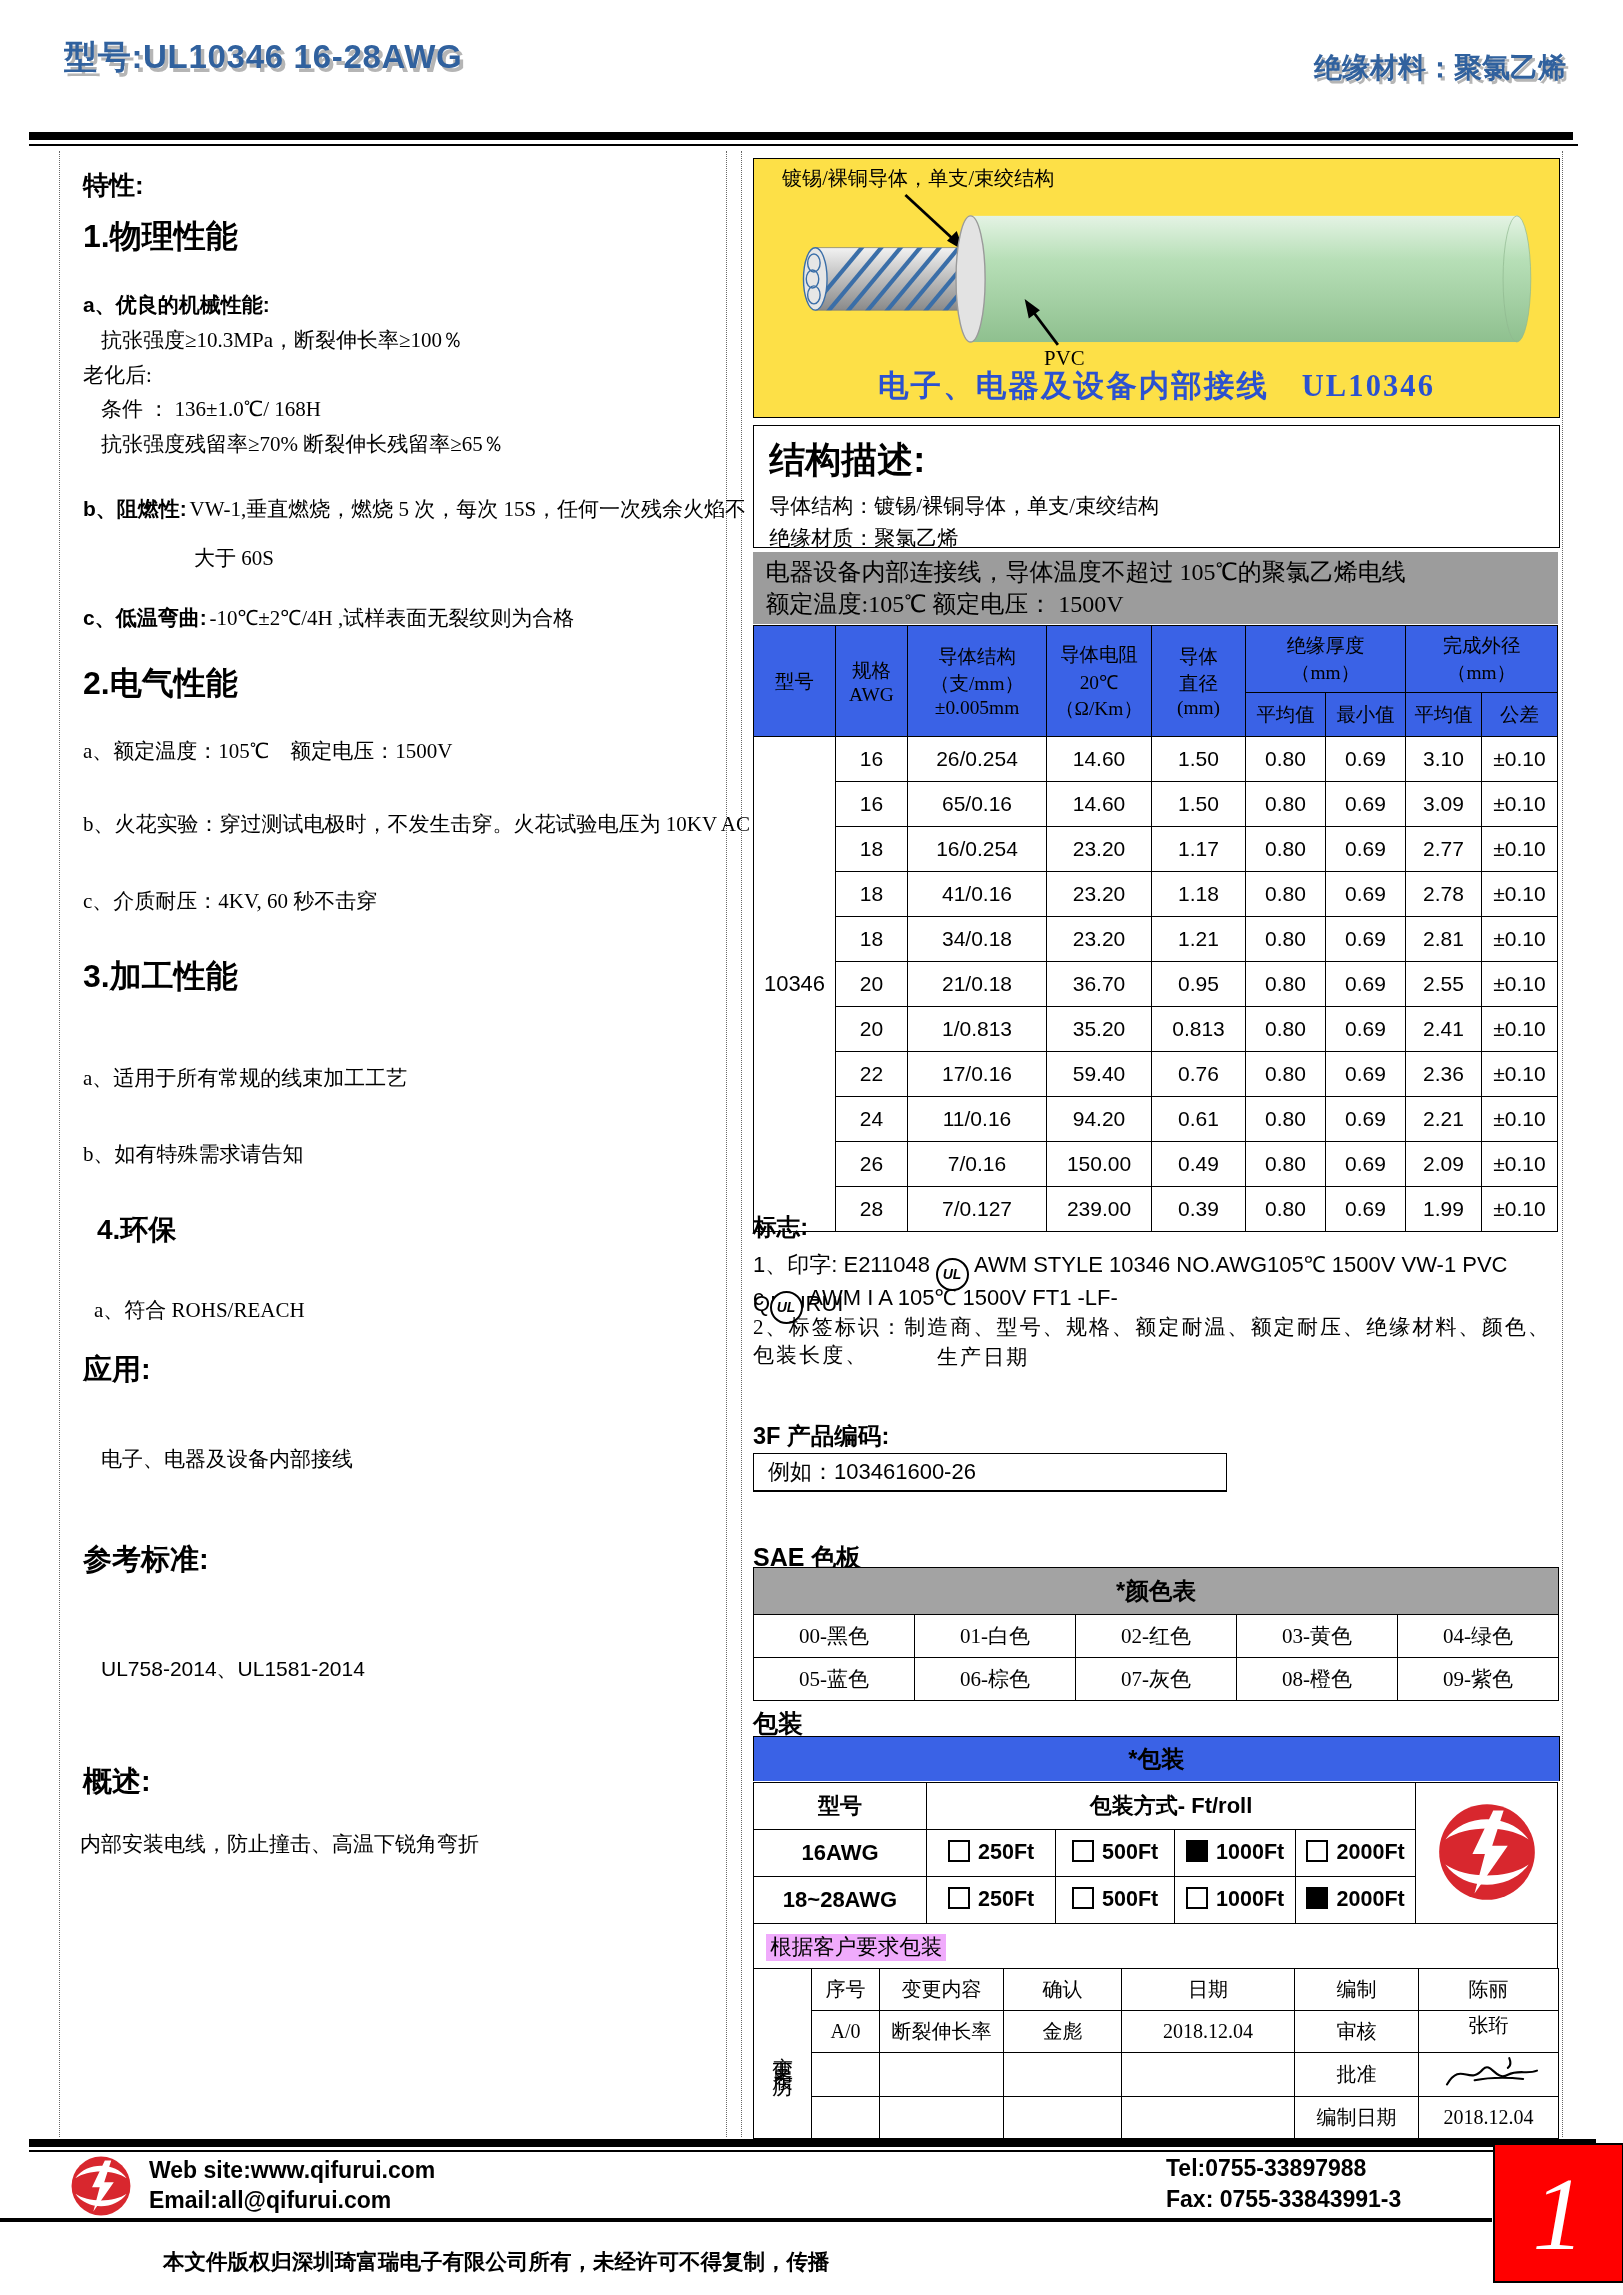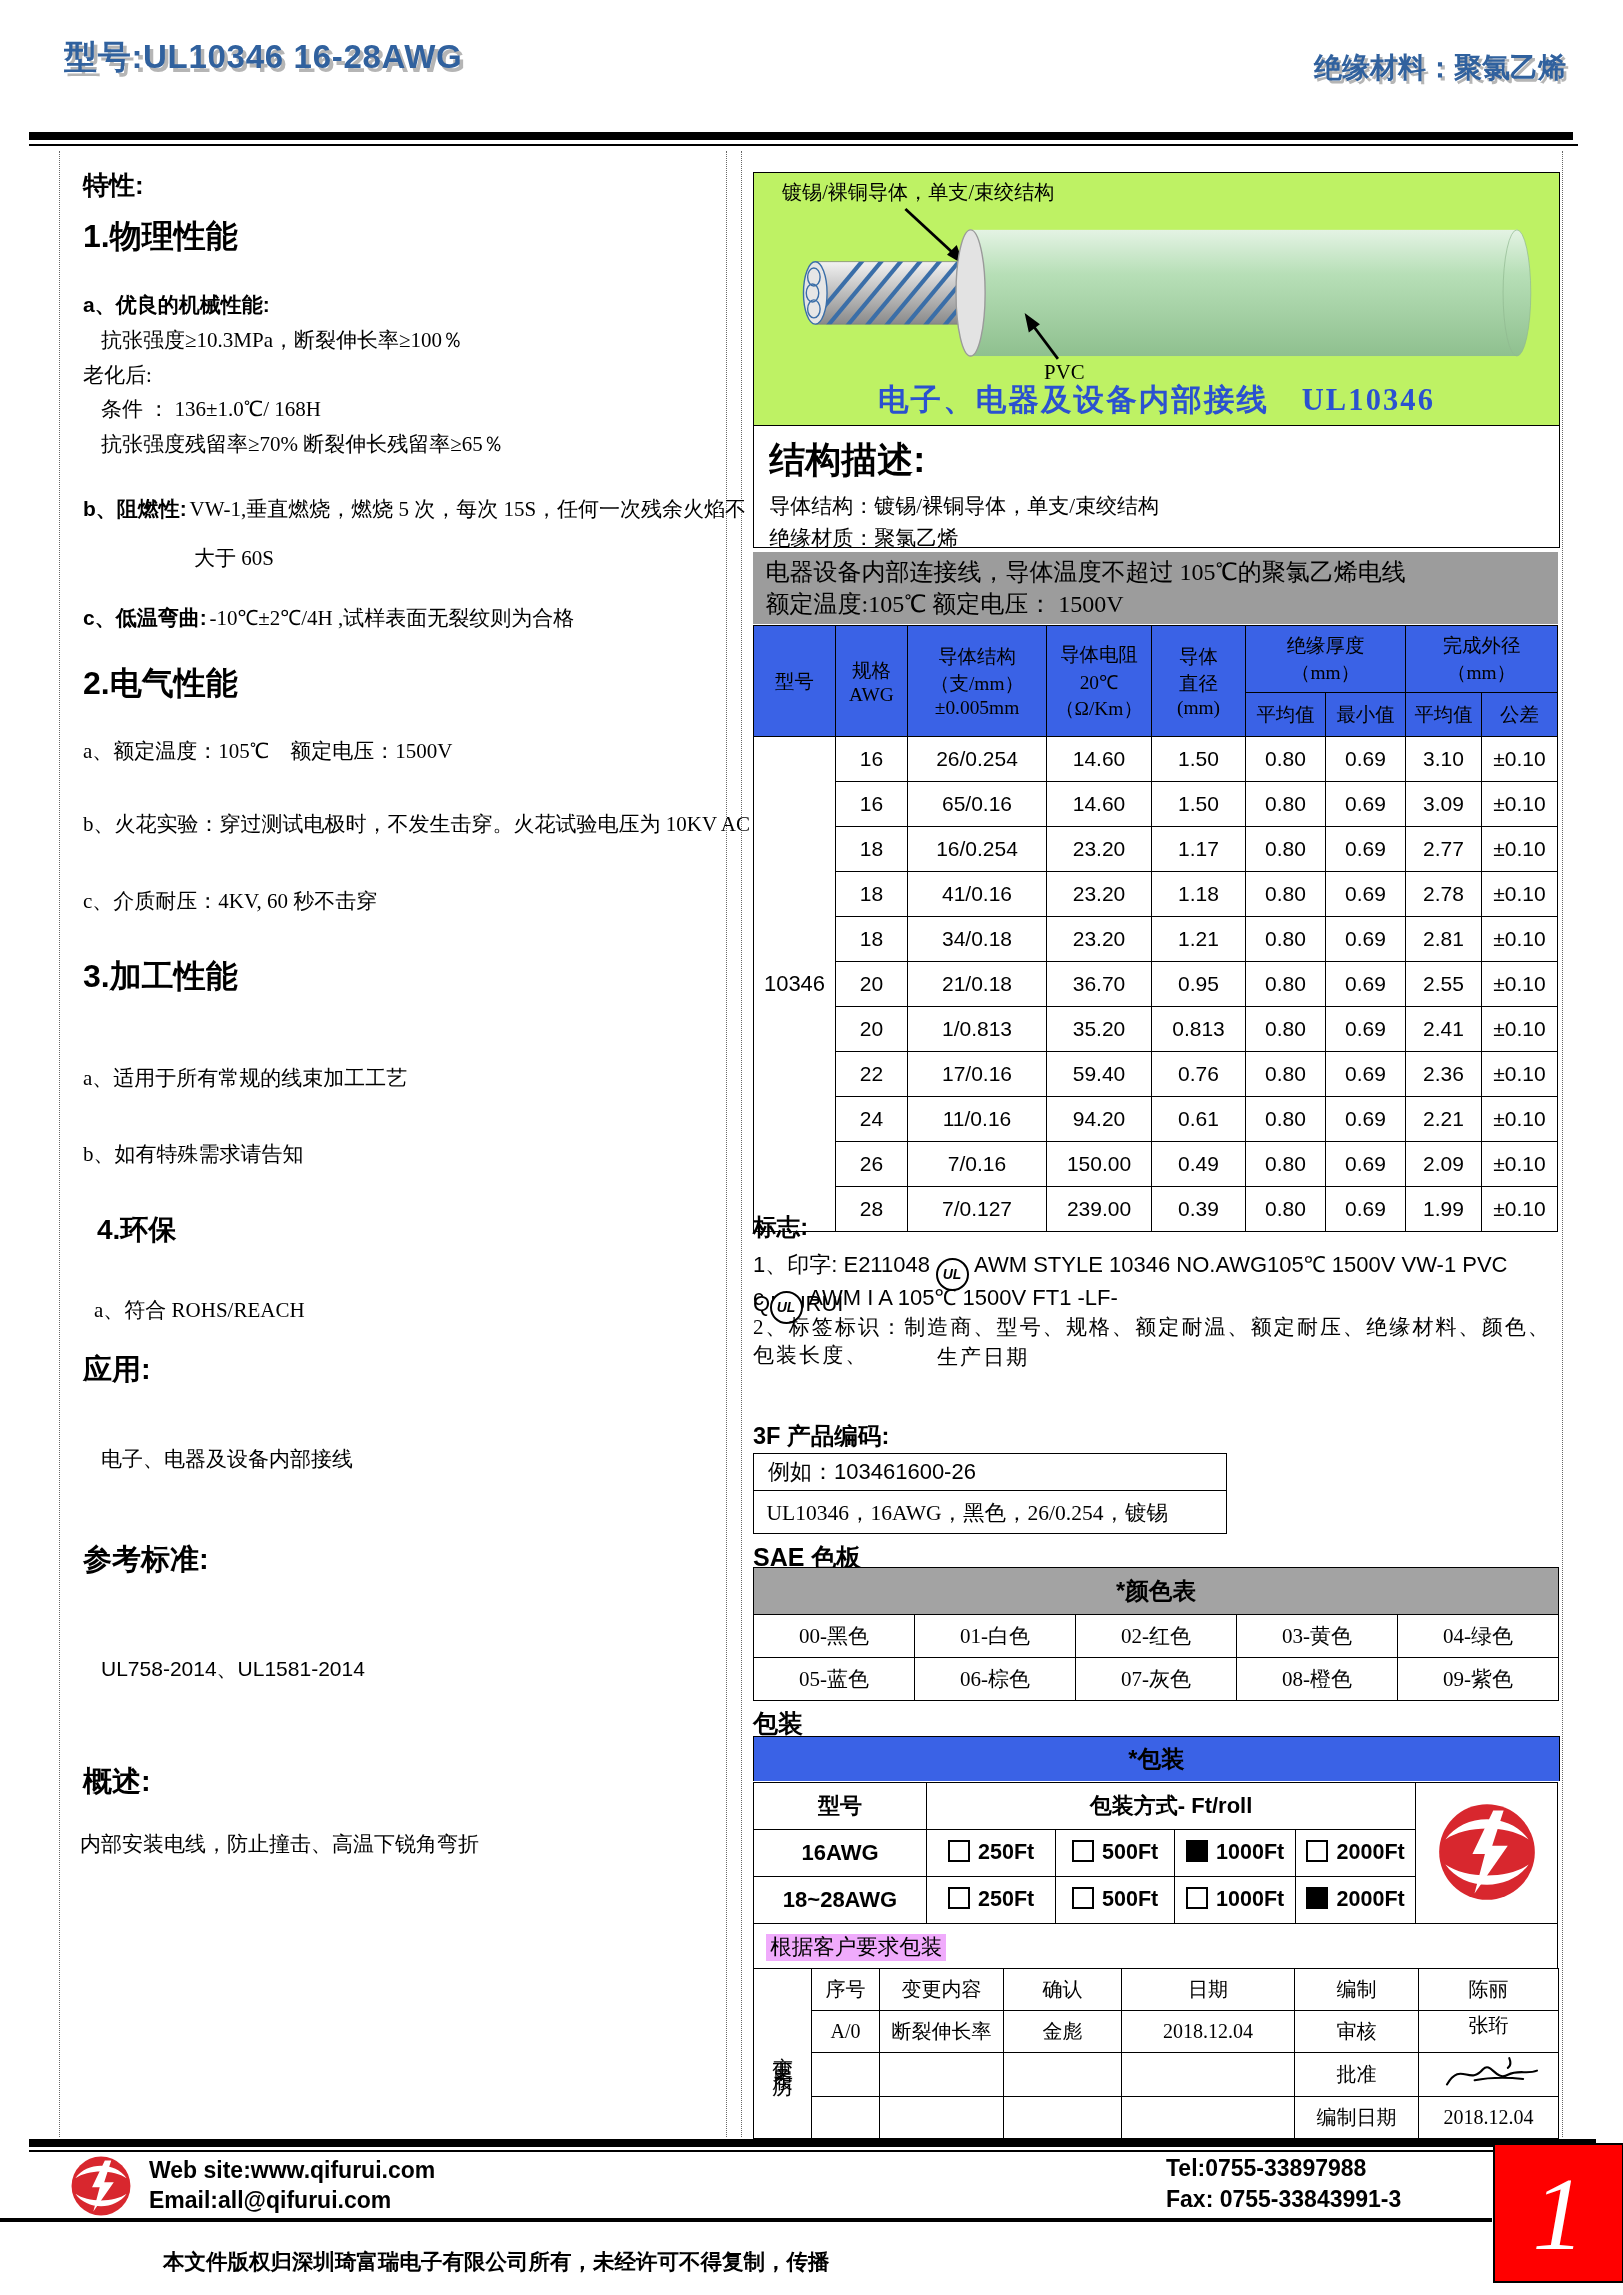--- a/index.html
+++ b/index.html
@@ -18,21 +18,21 @@
   
   .lc{position:absolute;left:59px;top:151px;width:668px;height:1986px;}
   .lc > div{position:absolute;left:24px;white-space:nowrap;}
   .h-big{font-family:"Liberation Sans",sans-serif;font-weight:bold;font-size:32px;}
   .h-mid{font-family:"Liberation Sans",sans-serif;font-weight:bold;font-size:26px;}
   .h-sm{font-family:"Liberation Sans",sans-serif;font-weight:bold;font-size:21px;}
   .tx{font-size:21px;}
   .lbl{font-family:"Liberation Sans",sans-serif;font-weight:bold;font-size:21px;}
   
   .rb{position:absolute;left:753px;width:805px;}
-  .wirebox{top:172px;height:258px;border:1.4px solid #000;background:#bef264;text-decoration:underline;}
+  .wirebox{top:158px;height:258px;border:1.4px solid #000;background:#fde047;text-decoration:underline;}
   .wire-caption{position:absolute;left:0;right:0;bottom:9.7px;text-align:center;
      font-size:30.5px;font-weight:bold;color:#2b51d0;letter-spacing:2.1px;}
   .structbox{top:425px;height:121px;border:1.4px solid #000;background:#fff;}
   .structbox .st-title{font-family:"Liberation Sans",sans-serif;font-weight:bold;font-size:36px;
      margin:9.7px 0 7px 15.3px;}
   .structbox .st-line{font-size:21px;margin:4.2px 0 0 15.3px;}
   .graybar{top:552px;height:72px;background:#9c9c9c;}
   .graybar div{font-size:24px;margin-left:12.5px;}
   .graybar .g1{padding-top:4.2px;}
   
@@ -362,21 +362,20 @@
   </div>
   <div class="rb mk2">
     <span>c</span><span class="ul-badge">UL</span><span>AWM I A 105℃  1500V   FT1 -LF-</span>
   </div>
   <div class="rb mk3">2、标签标识：制造商、型号、规格、额定耐温、额定耐压、绝缘材料、颜色、包装长度、</div>
   <div class="abs mk4">生产日期</div>
 
   <div class="rb cd-title">3F 产品编码:</div>
   <div class="rb cd-box">
     <div class="cd-row1">例如：103461600-26</div>
-    <div class="cd-row2">UL10346，16AWG，黑色，26/0.254，镀锡</div>
   </div>
 
   <div class="rb sae-title">SAE 色板</div>
   <table class="rb saet">
     <colgroup>
         <col style="width:161px">
         <col style="width:161px">
         <col style="width:161px">
         <col style="width:161px">
         <col style="width:161px">

